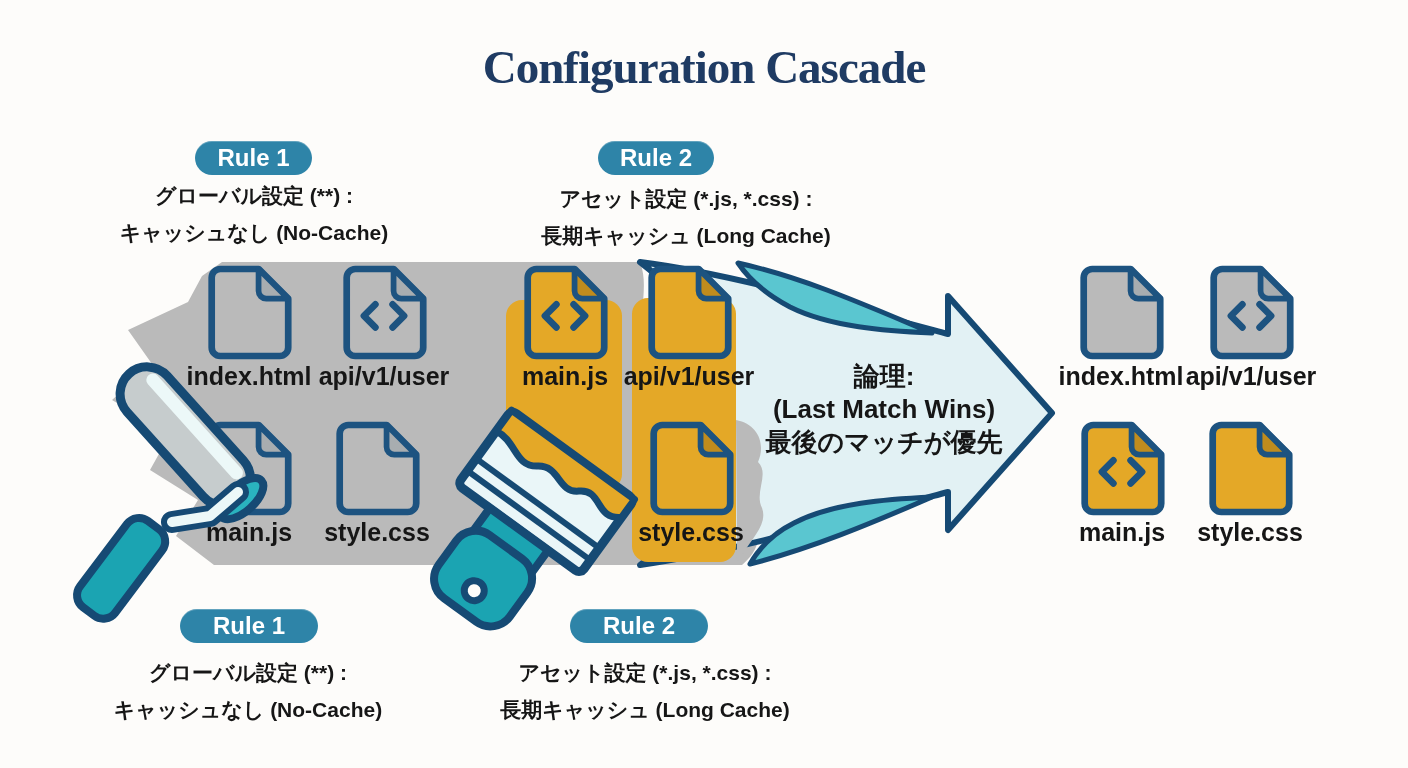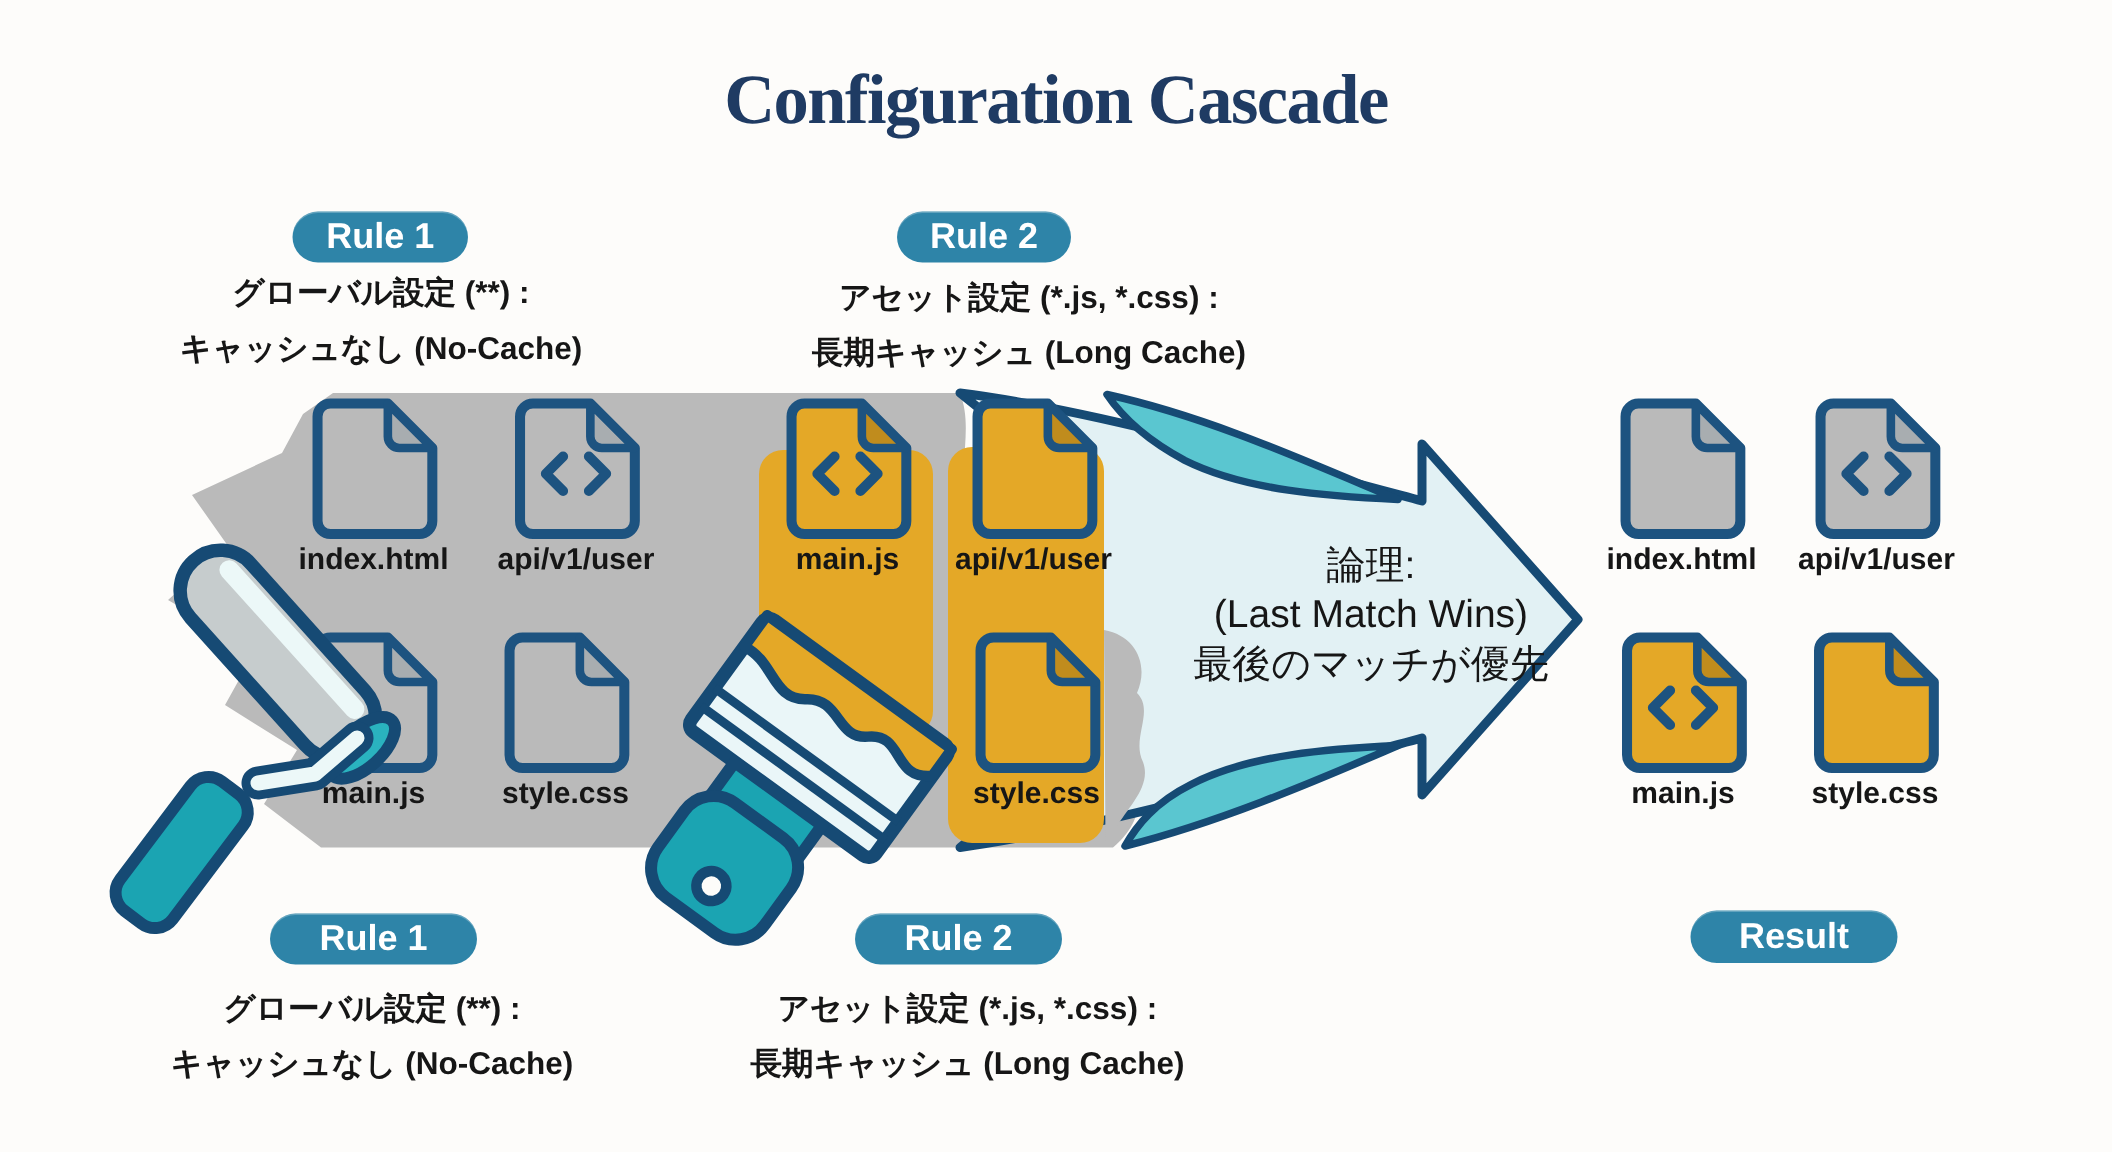--- a/index.html
+++ b/index.html
@@ -13,35 +13,35 @@
   #page-title{
     position:absolute;left:704px;top:40px;transform:translateX(-50%);
     margin:0;font-size:47px;font-weight:800;letter-spacing:-1px;
     color:var(--title,#1f3b63);white-space:nowrap;z-index:5;font-family:Liberation Serif, serif;
   }
   svg.layer{position:absolute;left:0;top:0;z-index:1;pointer-events:none;}
   svg.layer.tools{z-index:3;}
   #file-icon-layer{position:absolute;inset:0;z-index:2;}
   .file{position:absolute;width:150px;text-align:center;}
   .file svg{display:block;margin:0 auto;}
-  .file-label{font-size:20px;font-weight:600;color:#161616;margin-top:1px;white-space:nowrap;}
+  .file-label{font-size:25px;font-weight:600;color:#161616;margin-top:1px;white-space:nowrap;}
   .pill{
     position:absolute;z-index:4;display:flex;align-items:center;justify-content:center;
     background:var(--badge,#2e84a8);color:#fff;border-radius:18px;
     font-size:24px;font-weight:700;white-space:nowrap;
     box-shadow:inset 0 1px 0 rgba(255,255,255,.25);
     text-align:right;
   }
   .ruletext{
     position:absolute;z-index:4;transform:translateX(-50%);text-align:center;
     font-size:21px;font-weight:700;line-height:37px;white-space:nowrap;color:#161616;
   }
   .arrowtext{
     position:absolute;z-index:4;transform:translateX(-50%);text-align:center;
-    font-size:26px;font-weight:400;line-height:33px;white-space:nowrap;color:#161616;margin-left:30px;
+    font-size:26px;font-weight:700;line-height:33px;white-space:nowrap;color:#161616;
   }
 </style>
 </head>
 <body>
 
 <div class="stage">
 
   <h1 id="page-title">Configuration Cascade</h1>
 
   <svg class="layer" width="1408" height="768" viewBox="0 0 1408 768">
@@ -159,21 +159,20 @@
       <rect x="508" y="538" width="72" height="28" fill="#1ba4b2" stroke="#164a74" stroke-width="8"></rect>
       <rect x="500" y="560" width="88" height="78" rx="24" fill="#1ba4b2" stroke="#164a74" stroke-width="8"></rect>
       <circle cx="544" cy="614" r="10" fill="#fdfcfa" stroke="#164a74" stroke-width="7"></circle>
     </g>
   </svg>
 
   <div class="pill" style="left:195px;top:141px;width:117px;height:34px">Rule 1</div>
   <div class="pill" style="left:598px;top:141px;width:116px;height:34px">Rule 2</div>
   <div class="pill" style="left:180px;top:609px;width:138px;height:34px">Rule 1</div>
   <div class="pill" style="left:570px;top:609px;width:138px;height:34px">Rule 2</div>
-  <div class="pill" style="left:1127px;top:607px;width:138px;height:35px">Result</div>
 
   <div class="ruletext" style="left:254px;top:177px">
     <div>グローバル設定 (**) :</div>
     <div>キャッシュなし (No-Cache)</div>
   </div>
   <div class="ruletext" style="left:686px;top:180px">
     <div>アセット設定 (*.js, *.css) :</div>
     <div>長期キャッシュ (Long Cache)</div>
   </div>
   <div class="ruletext" style="left:248px;top:654px">

